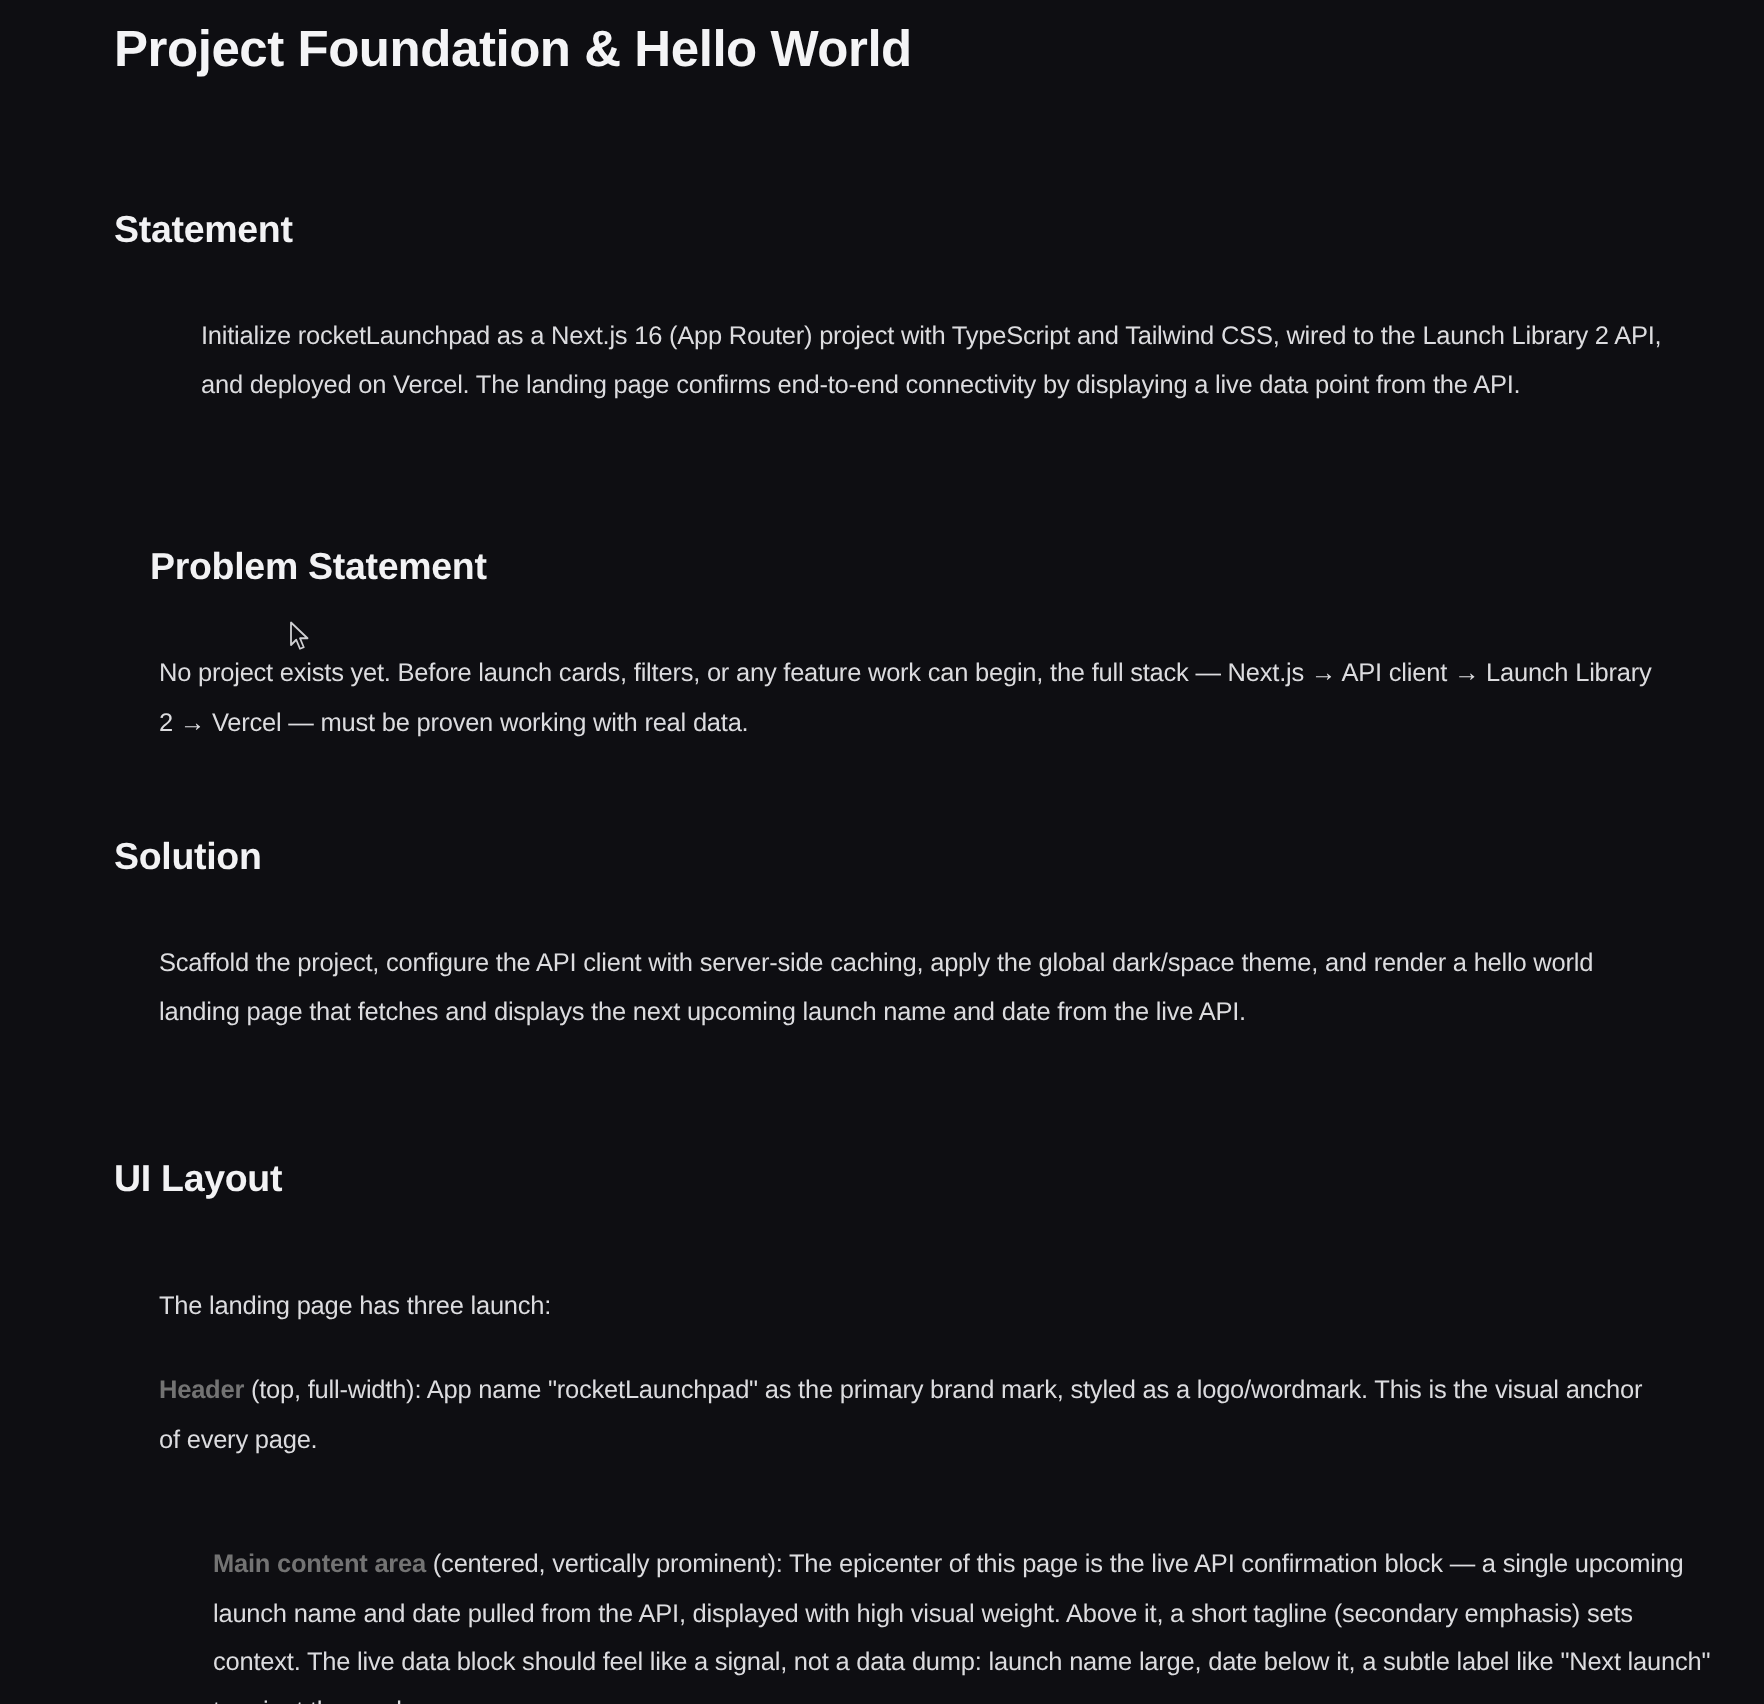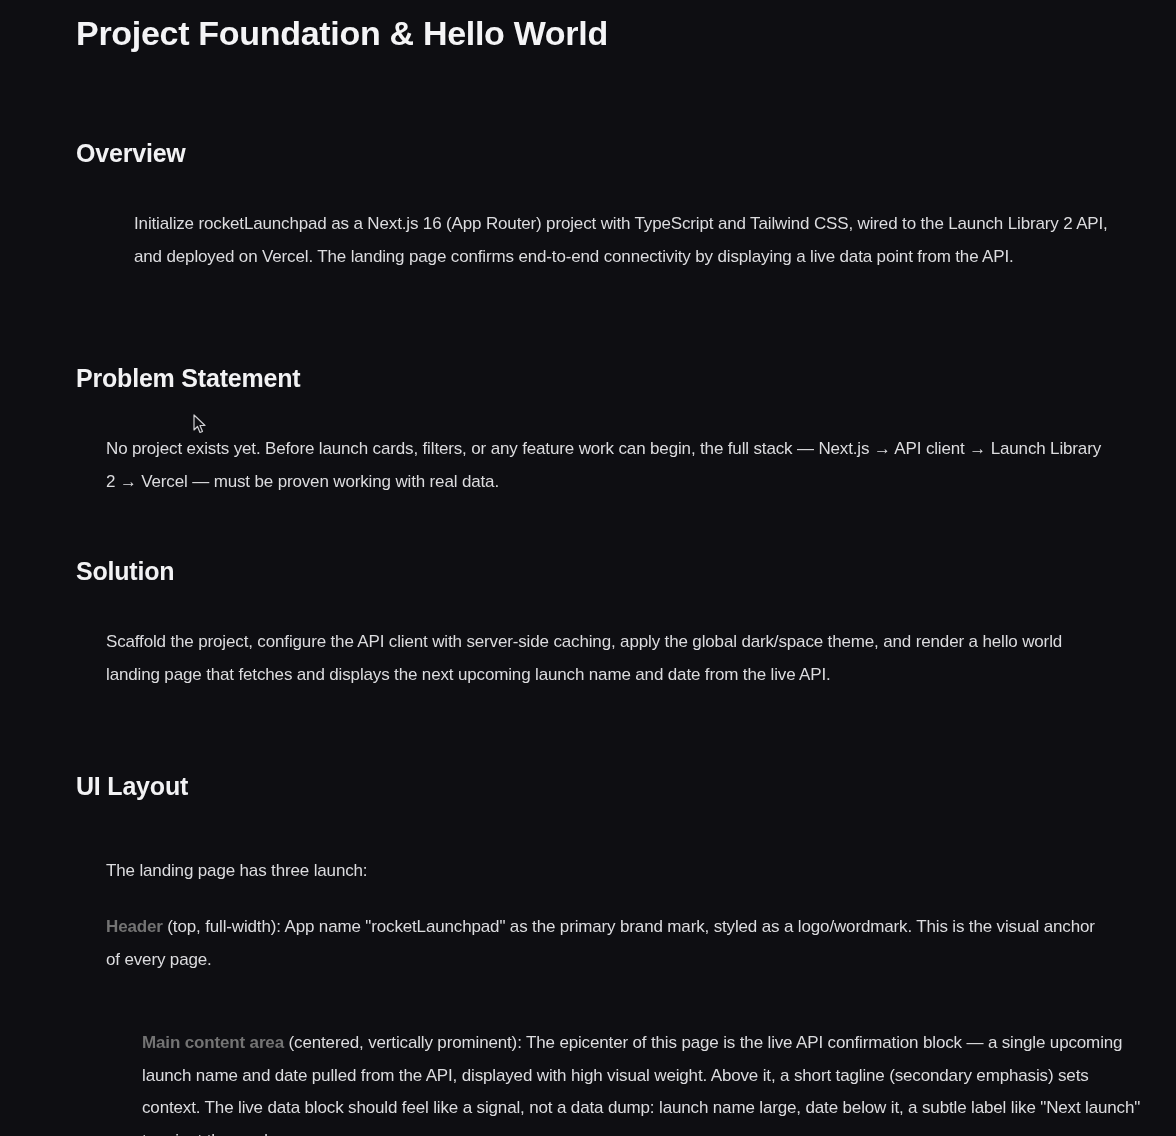--- a/index.html
+++ b/index.html
@@ -64,24 +64,24 @@
       height: 20px;
     }
   </style>
 </head>
 <body>
 
 <div class="page">
 
   <h1>Project Foundation &amp; Hello World</h1>
 
-  <h2 style="top:139px;">Overview</h2>
+  <h2 style="top:139px;">Statement</h2>
   <p class="para" style="top:208px; width:995px;margin-left:28px;">Initialize rocketLaunchpad as a Next.js 16 (App Router) project with TypeScript and Tailwind CSS, wired to the Launch Library 2 API, and deployed on Vercel. The landing page confirms end-to-end connectivity by displaying a live data point from the API.</p>
 
-  <h2 style="top:364px;">Problem Statement</h2>
+  <h2 style="top:364px;margin-left:24px;">Problem Statement</h2>
   <p class="para" style="top:433px; width:1000px;">No project exists yet. Before launch cards, filters, or any feature work can begin, the full stack — Next.js → API client → Launch Library 2 → Vercel — must be proven working with real data.</p>
 
   <h2 style="top:557px;">Solution</h2>
   <p class="para" style="top:626px; width:995px;">Scaffold the project, configure the API client with server-side caching, apply the global dark/space theme, and render a hello world landing page that fetches and displays the next upcoming launch name and date from the live API.</p>
 
   <h2 style="top:772px;">UI Layout</h2>
   <p class="para" style="top:855px;">The landing page has three launch:</p>
 
   <p class="para" style="top:911px; width:1000px;">
     <b>Header</b><span> (top, full-width): App name "rocketLaunchpad" as the primary brand mark, styled as a logo/wordmark. This is the visual anchor of every page.</span>

